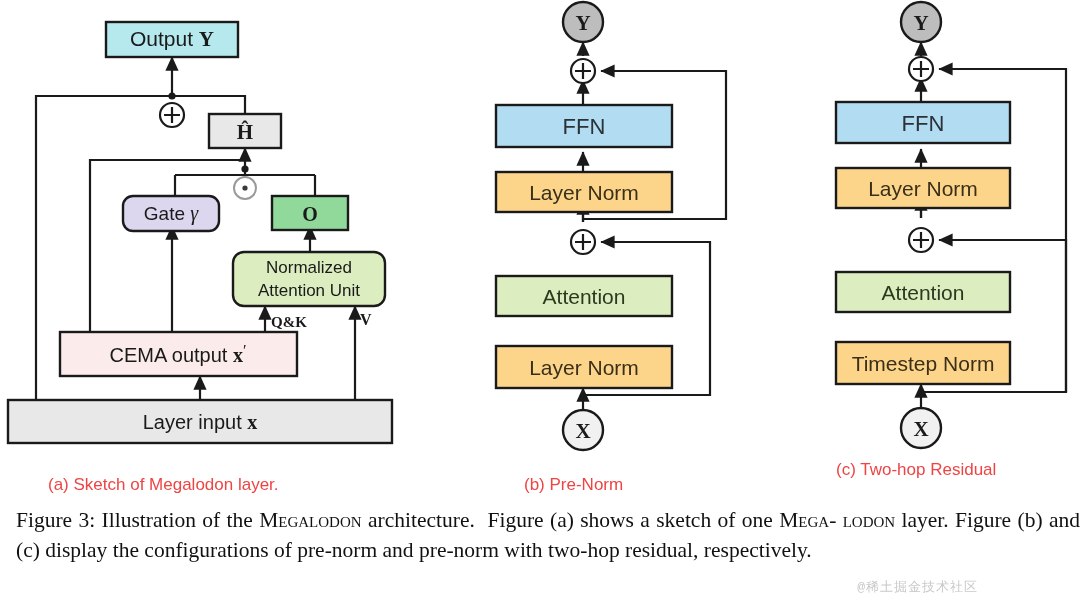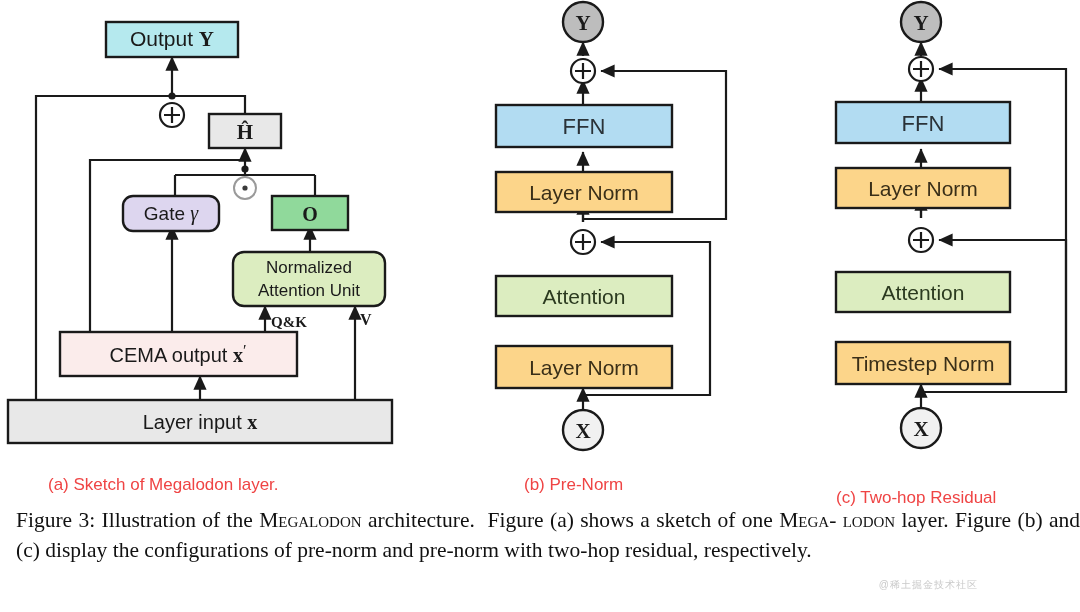--- a/index.html
+++ b/index.html
@@ -7,29 +7,29 @@
   #root{position:relative;width:992px;height:612px;}
   svg{display:block;}
   .figtext{
     position:absolute;left:16px;top:505px;width:1064px;
     font-family:"Liberation Serif",serif;font-size:21.5px;line-height:30px;
     text-align:justify;color:#111;
   }
   .sc{font-variant:small-caps;}
   .watermark{
     position:absolute;right:14px;top:578px;
-    font-family:Liberation Sans, sans-serif;font-size:10px;color:#c9c9c9;letter-spacing:1px;
+    font-family:Liberation Mono, monospace;font-size:13px;color:#c9c9c9;letter-spacing:1px;
   }
   .subcap{
     position:absolute;font-size:17px;color:#ef4444;font-family:"Liberation Sans",sans-serif;
     white-space:nowrap;
   }
   #cap-a{left:48px;top:475px;}
   #cap-b{left:524px;top:475px;}
-  #cap-c{left:836px;top:488px;}
+  #cap-c{left:836px;top:460px;}
 </style>
 </head>
 <body>
 
 <div id="root">
 
   <svg id="svg-a" width="420" height="465" viewBox="0 0 420 465" style="position:absolute;left:0;top:0;">
     <defs>
       <marker id="ah" markerWidth="9" markerHeight="9" refX="6.2" refY="3" orient="auto" markerUnits="strokeWidth">
         <path d="M0,0 L0,6 L6.5,3 z" fill="#1a1a1a"></path>

